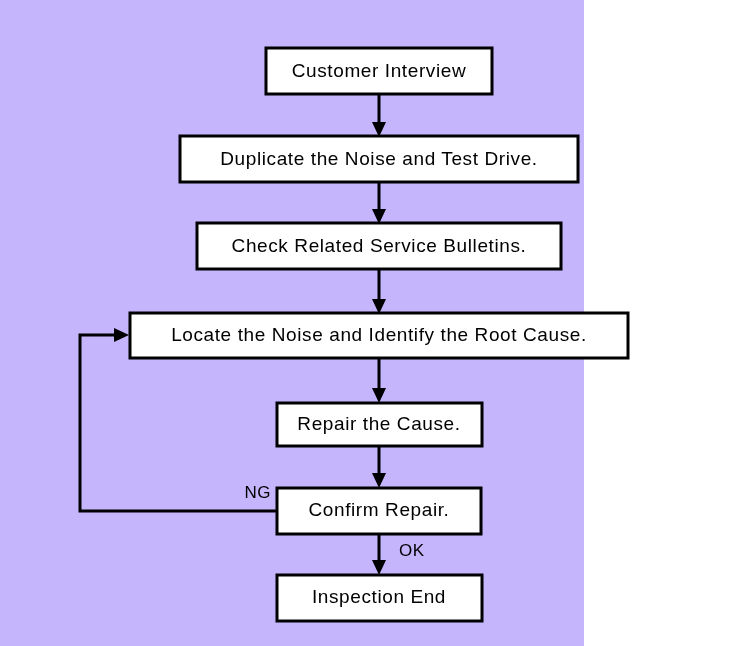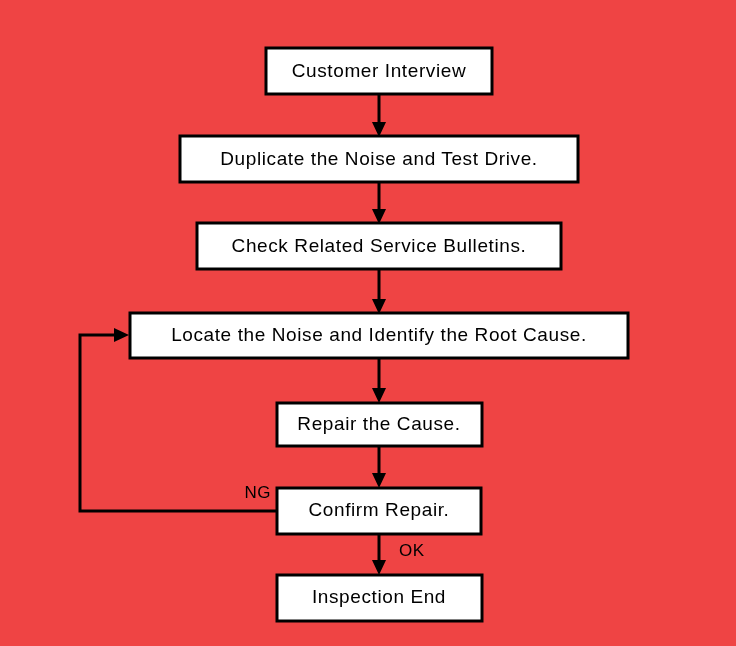--- a/index.html
+++ b/index.html
@@ -8,23 +8,23 @@
     background: #ffffff;
   }
   body {
     width: 736px;
     height: 646px;
     font-family: "Liberation Sans", sans-serif;
     overflow: hidden;
   }
   #flowchart-root {
     position: relative;
-    width: 736px;
+    width: 584px;
     height: 646px;
-    background: #ef4444;
+    background: #c4b5fd;
   }
   svg.chart-canvas {
     display: block;
     width: 736px;
     height: 646px;
   }
   .node-box {
     fill: #ffffff;
     stroke: #000000;
     stroke-width: 3;

